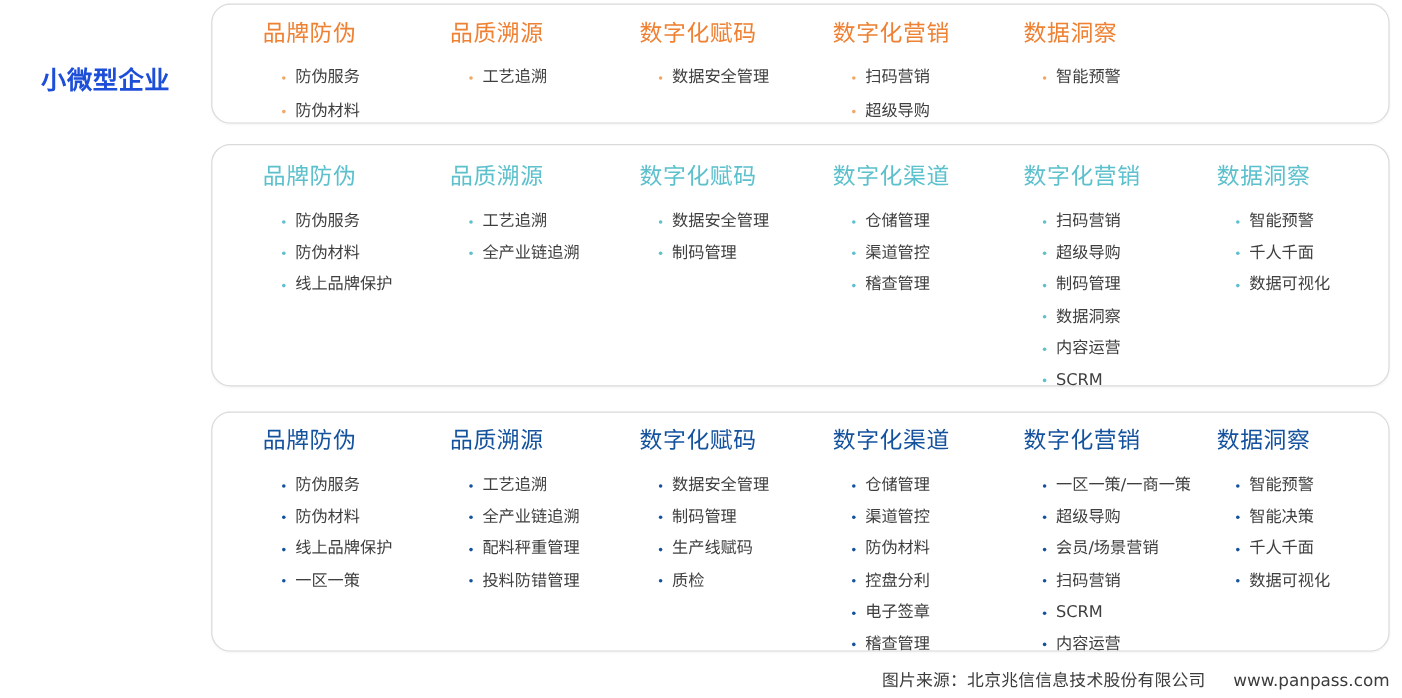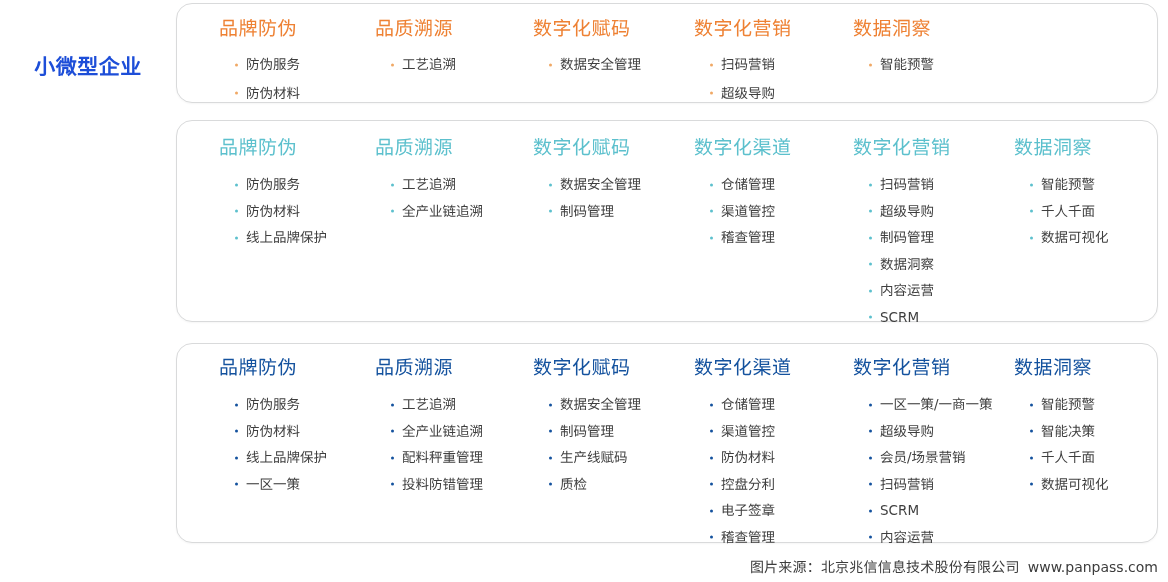--- a/index.html
+++ b/index.html
@@ -127,21 +127,21 @@
   
   #footer {
     position: absolute;
     right: 10px;
     bottom: 6px;
     font-size: 14px;
     color: #3c3c3c;
     white-space: nowrap;
     letter-spacing: 0.2px;
   }
-  #footer .src { margin-right: 8px; }
+  #footer .src { margin-right: 23px; }
   #footer .site { letter-spacing: 0px; }
 </style>
 </head>
 <body>
 
 <div id="board">
 
   <div class="tier" id="tier-1">
     <div class="tier-label">小微型企业</div>
     <div class="card">

